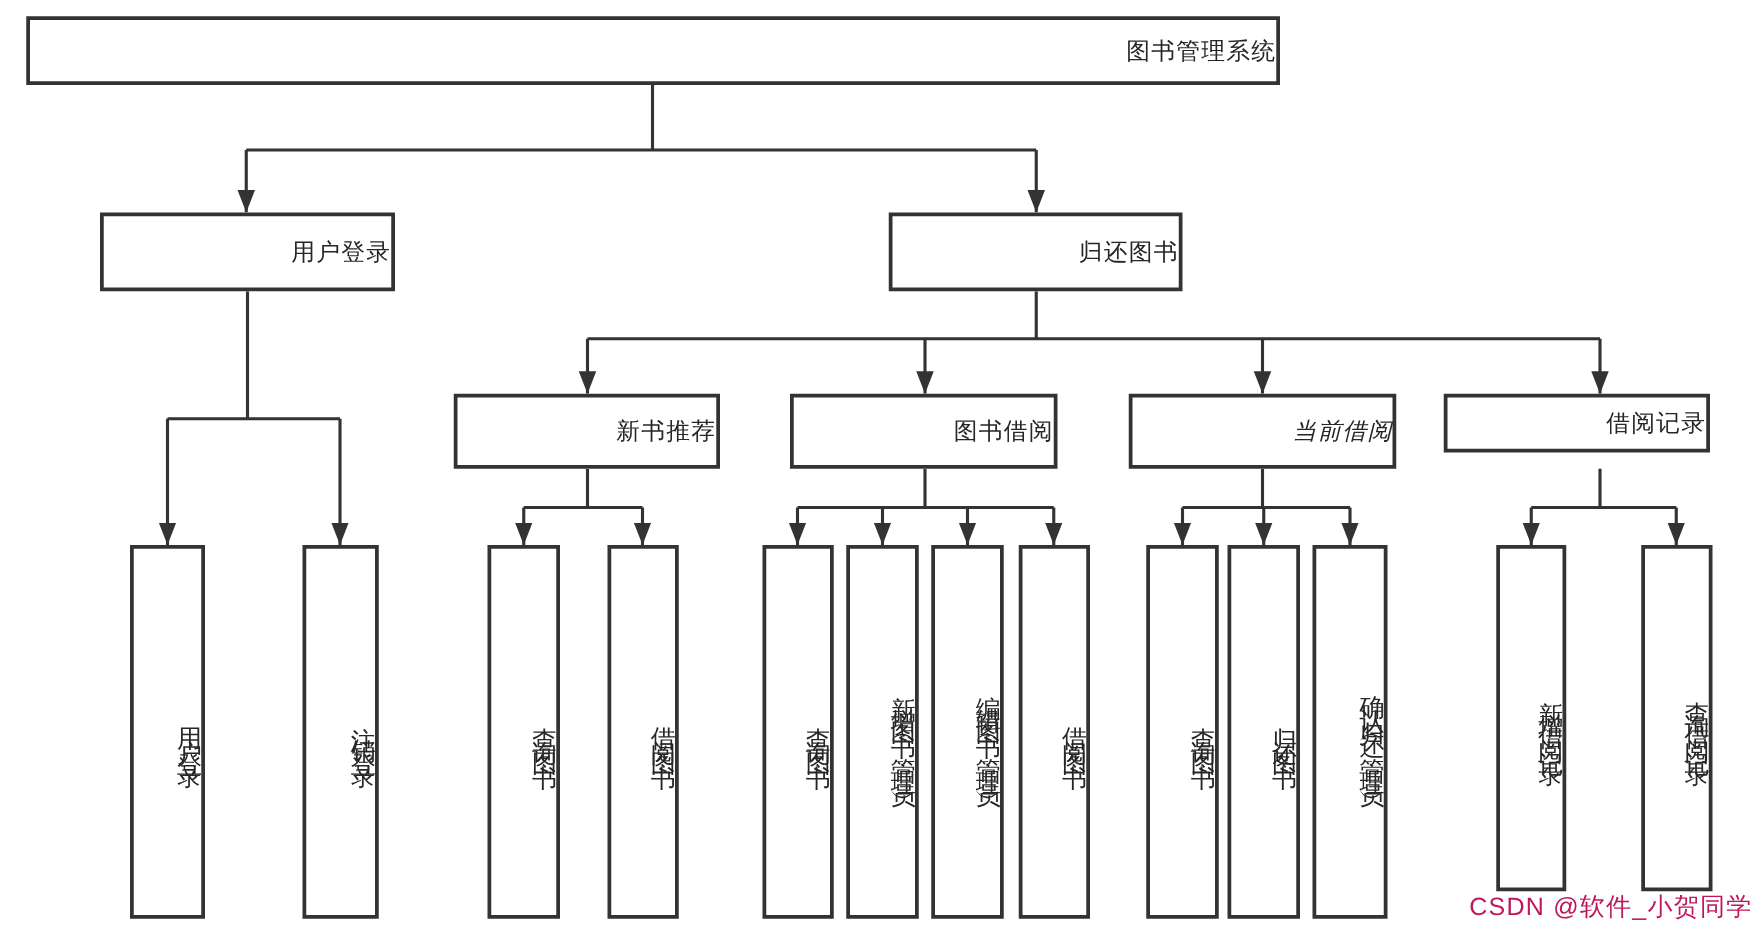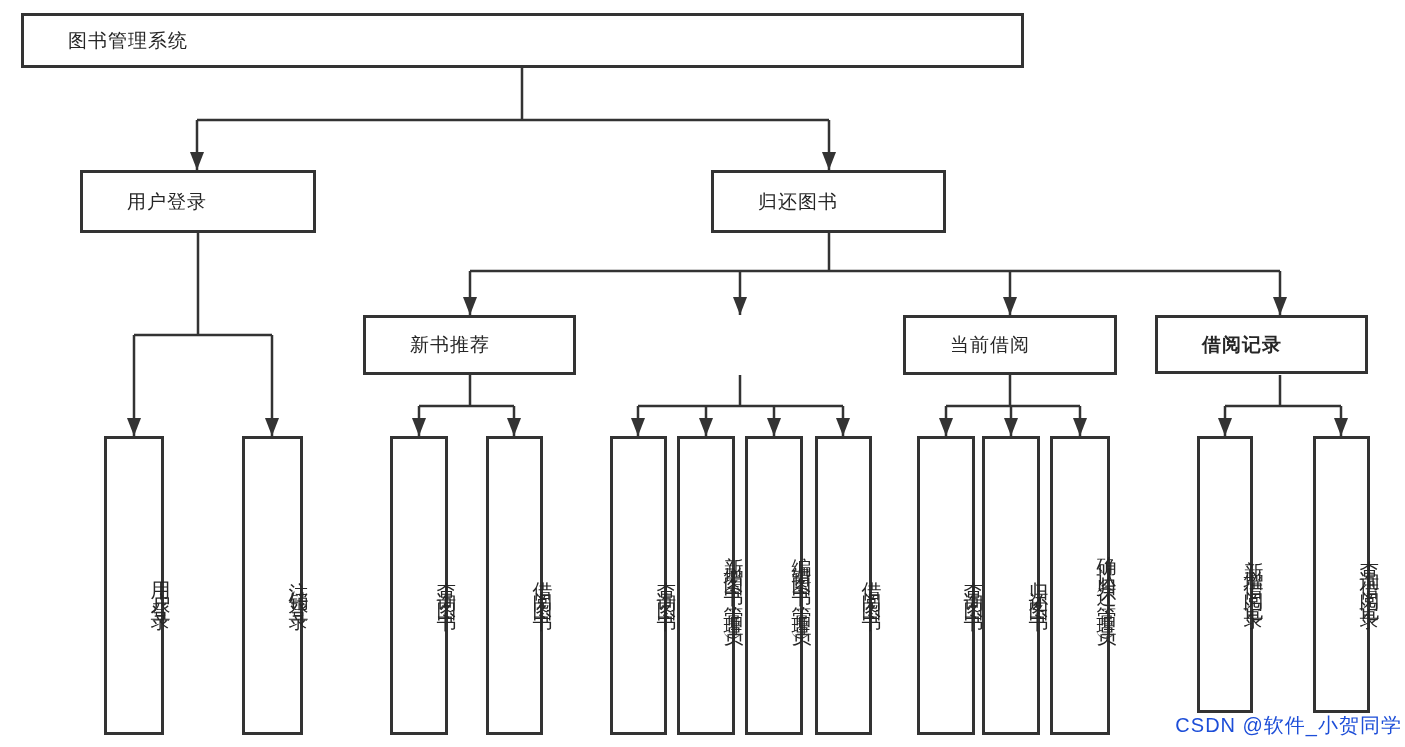--- a/index.html
+++ b/index.html
@@ -17,42 +17,41 @@
     width: 1405px; height: 747px;
     pointer-events: none;
   }
   .node {
     position: absolute;
     box-sizing: border-box;
     border: 3px solid #333333;
     background: #ffffff;
     display: flex;
     align-items: center;
-    justify-content: flex-start;
+    justify-content: flex-end;
     color: #262626;
-    padding-left: 44px;
   }
   .node.h .h-label {
     font-size: 19px;
     letter-spacing: 1px;
     white-space: nowrap;
   }
   .node.v .v-label {
     writing-mode: vertical-lr;
     text-orientation: mixed;
     font-size: 20px;
     letter-spacing: 10px;
     line-height: 1;
   }
   .watermark {
     position: absolute;
     top: 712px;
     right: 3px;
     font-size: 20px;
-    color: #1d4ed8;
+    color: #be185d;
     white-space: nowrap;
     letter-spacing: 1px;
   }
 </style>
 </head>
 <body>
 
 <div class="canvas">
 
   <svg class="connectors" width="1405" height="747" viewBox="0 0 1405 747" xmlns="http://www.w3.org/2000/svg">
@@ -105,24 +104,27 @@
   <div class="node h" style="left:80px; top:170px; width:236px; height:63px;">
     <span class="h-label">用户登录</span>
   </div>
   <div class="node h" style="left:711px; top:170px; width:235px; height:63px;">
     <span class="h-label">归还图书</span>
   </div>
 
   <div class="node h" style="left:363px; top:315px; width:213px; height:60px;font-family:Liberation Serif, serif;">
     <span class="h-label">新书推荐</span>
   </div>
-  <div class="node h" style="left:903px; top:315px; width:214px; height:60px;">
+  <div class="node h" style="left:632px; top:315px; width:214px; height:60px;">
+    <span class="h-label">图书借阅</span>
+  </div>
+  <div class="node h" style="left:903px; top:315px; width:214px; height:60px;font-style:italic;">
     <span class="h-label">当前借阅</span>
   </div>
-  <div class="node h" style="left:1155px; top:315px; width:213px; height:59px;font-weight:bold;">
+  <div class="node h" style="left:1155px; top:315px; width:213px; height:47px;">
     <span class="h-label">借阅记录</span>
   </div>
 
   <div class="node v" style="left:104px; top:436px; width:60px; height:299px;">
     <span class="v-label">用户登录</span>
   </div>
   <div class="node v" style="left:242px; top:436px; width:61px; height:299px;">
     <span class="v-label">注销登录</span>
   </div>
 

